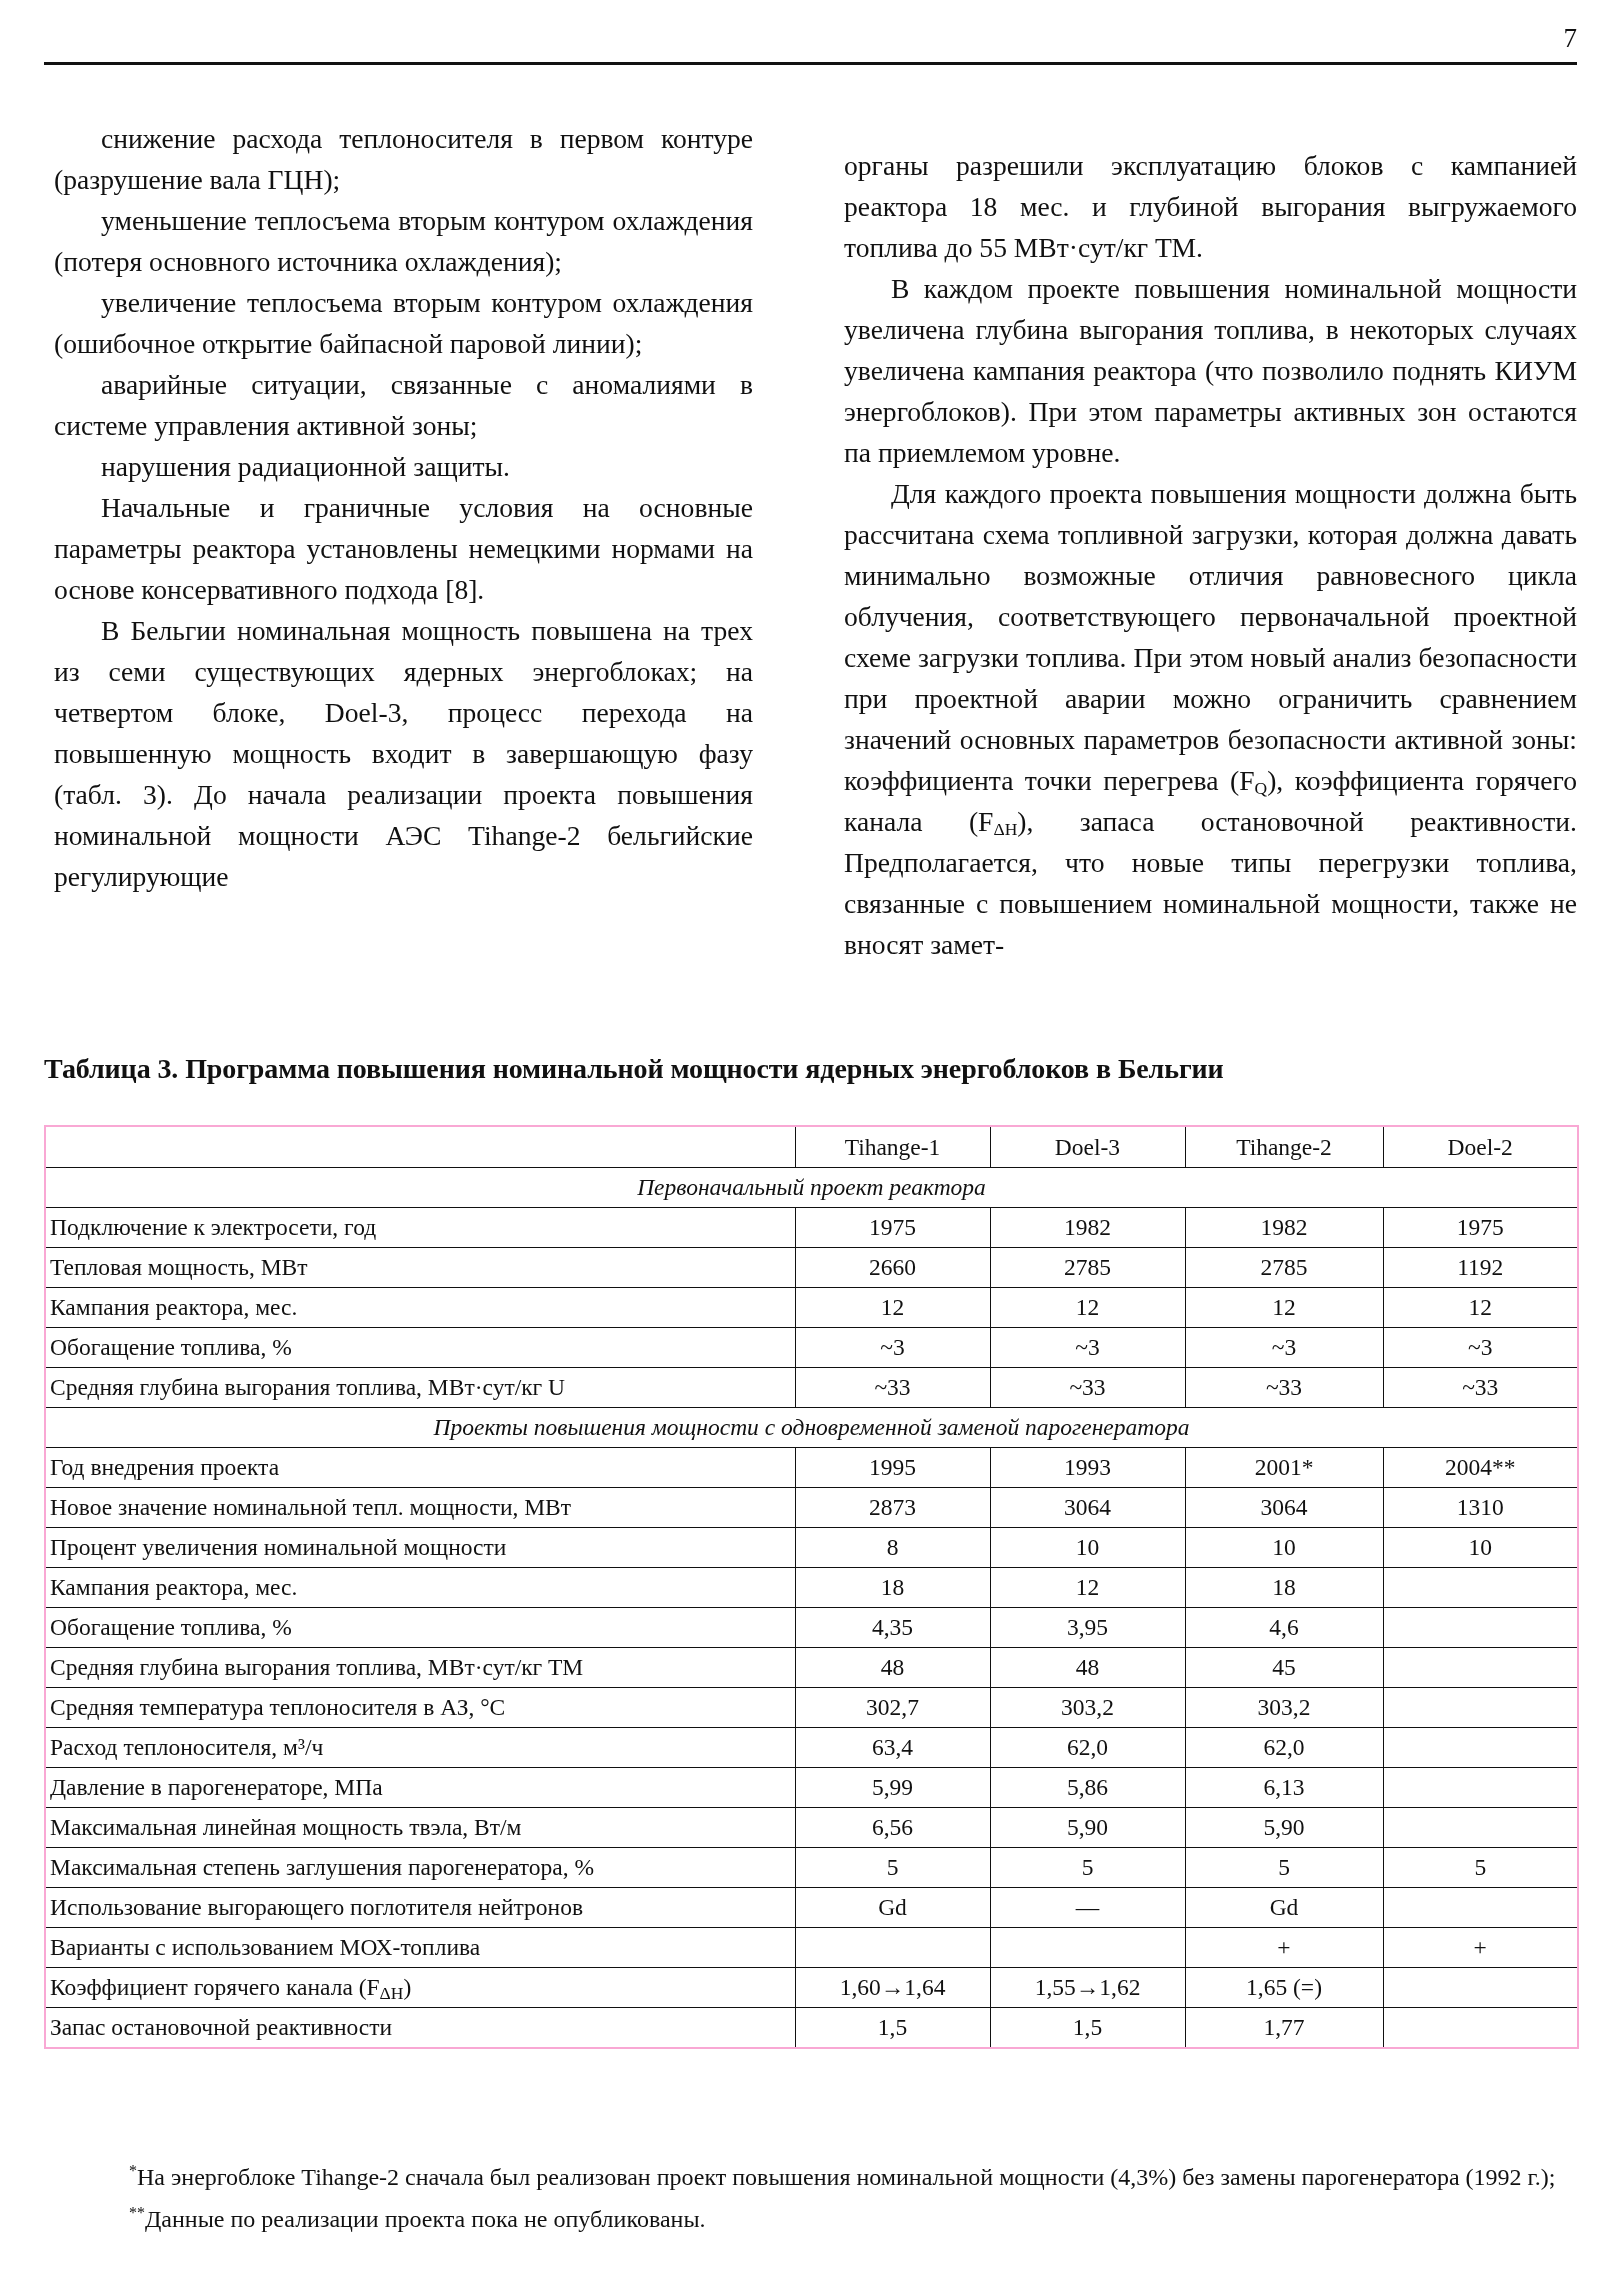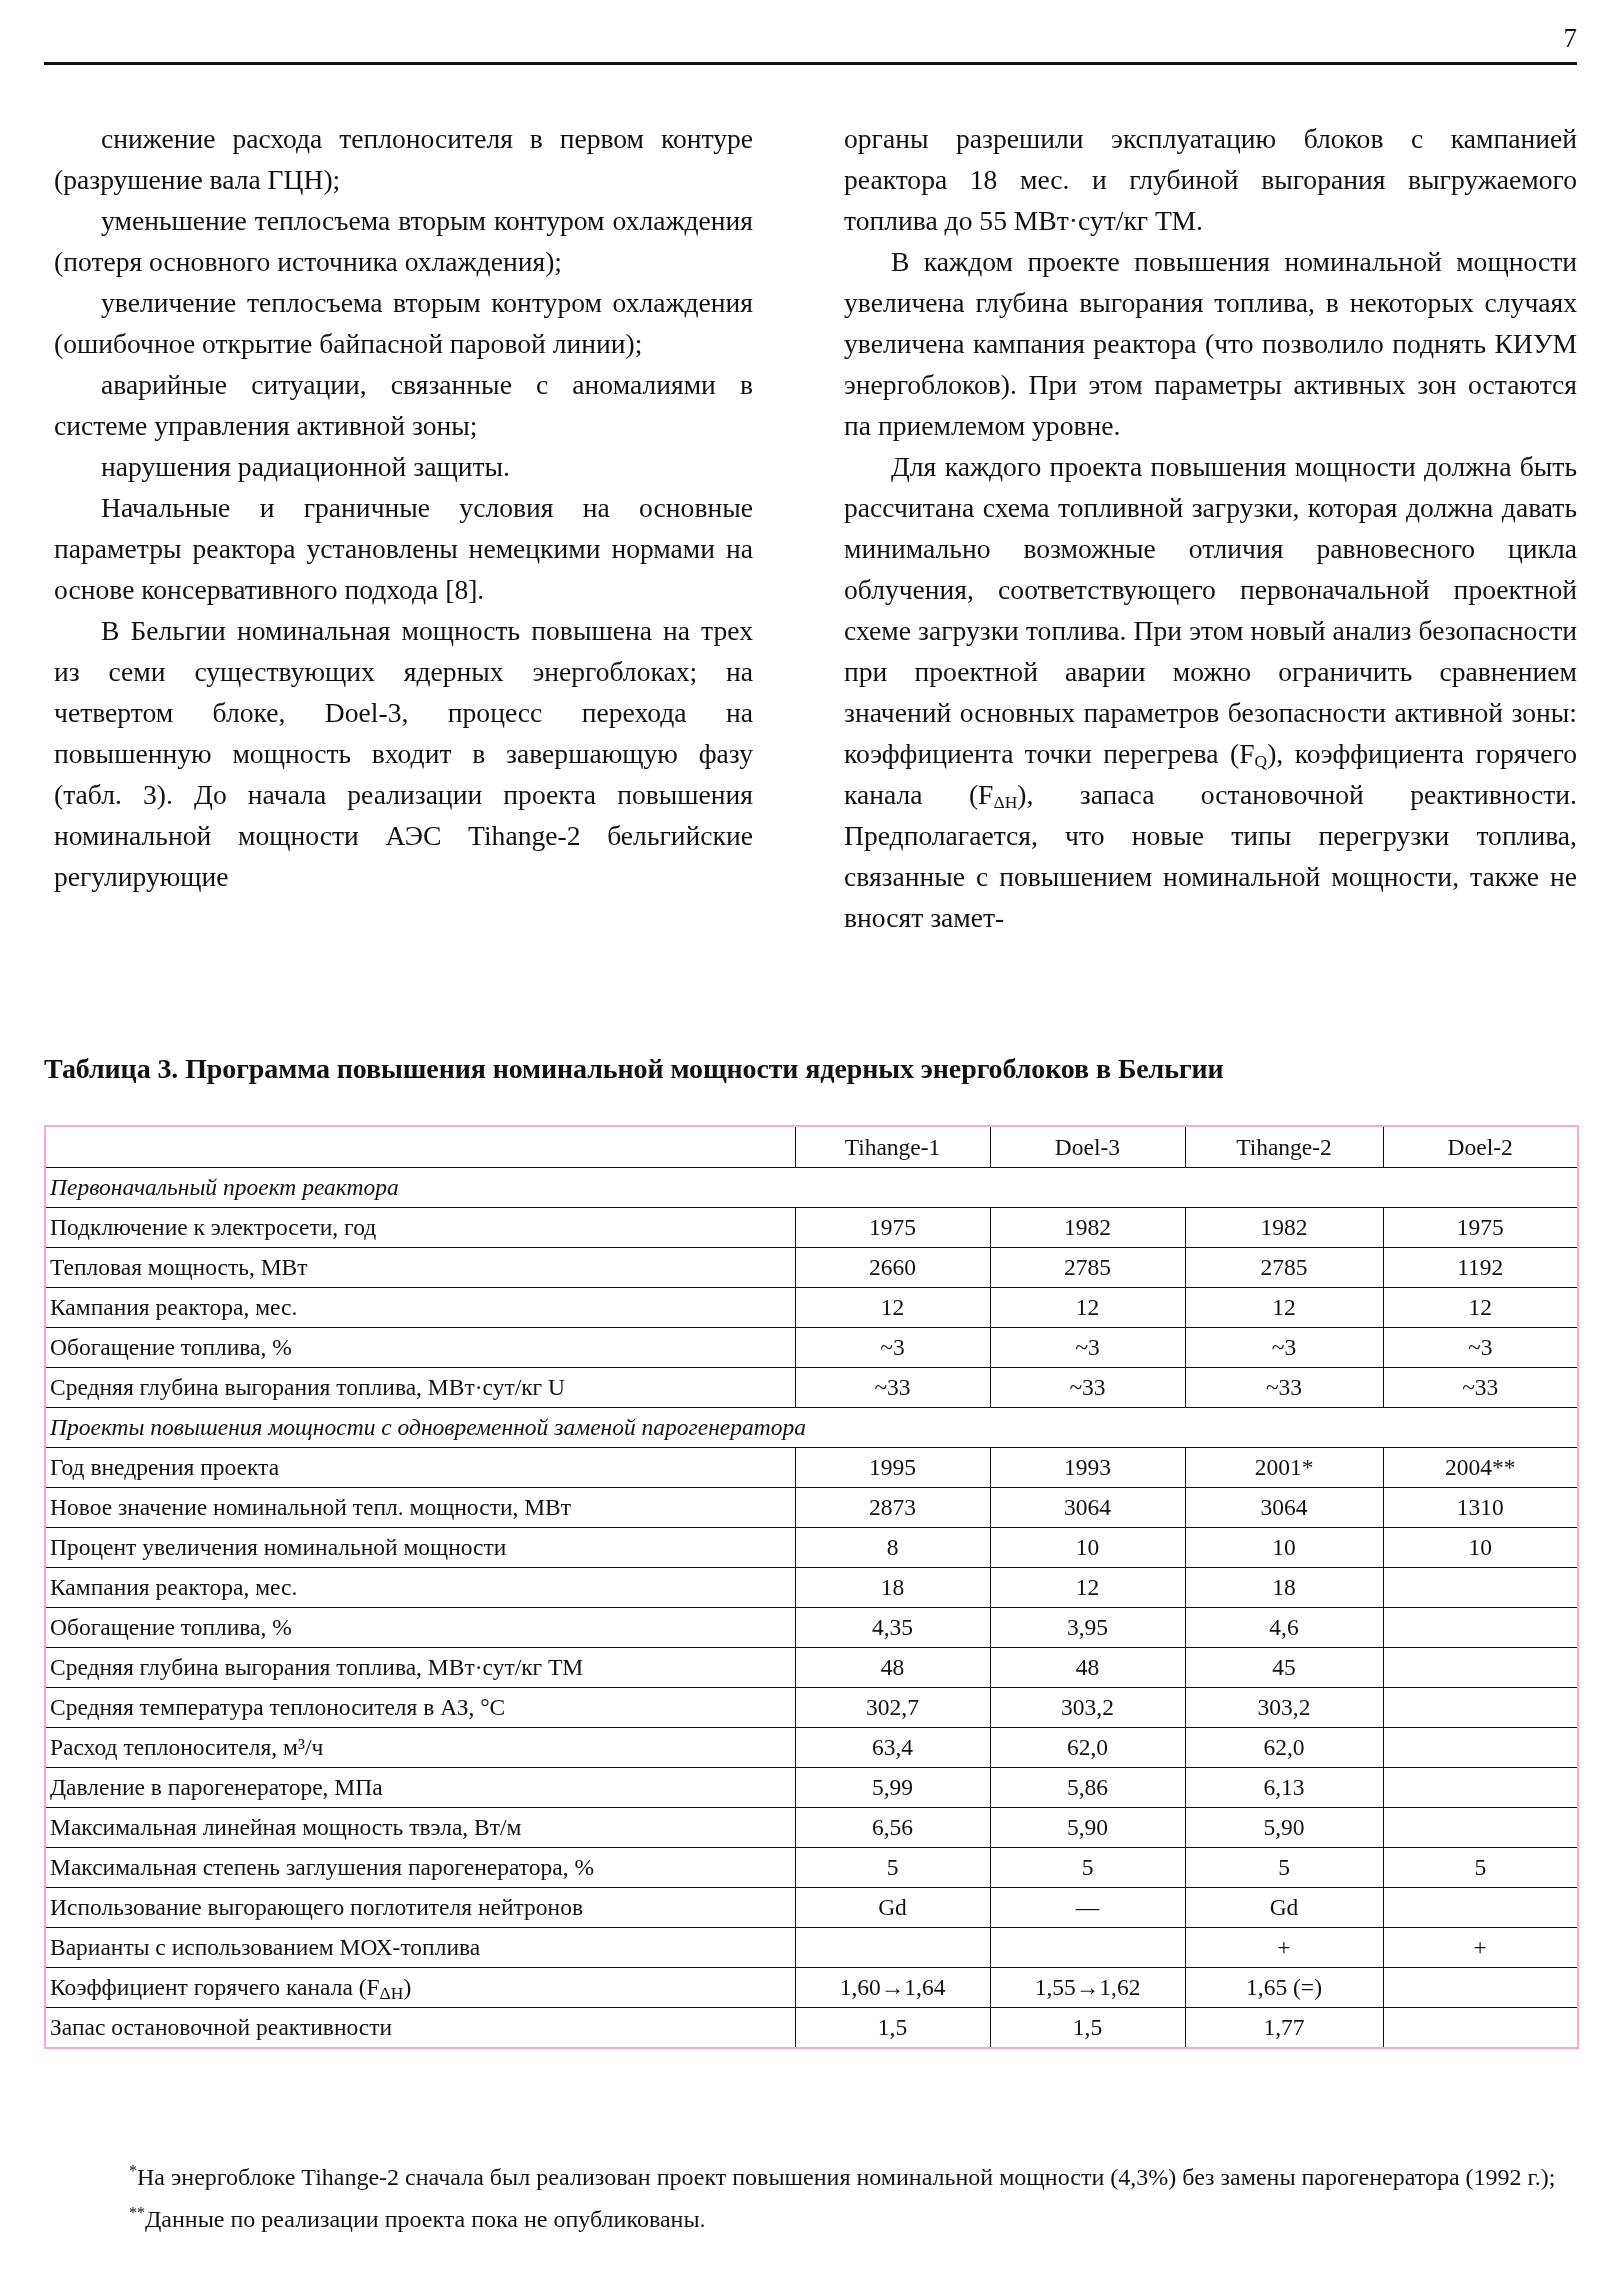--- a/index.html
+++ b/index.html
@@ -14,39 +14,39 @@
   .header .journal { position:absolute; left:0; top:9.4px; font-size:27px; letter-spacing:0.3px; }
   .header .pageno { position:absolute; right:0; top:9.4px; font-size:27px; }
 
   .col {
     position:absolute; top:118px; width:699px;
     font-size:27.6px; line-height:41px; text-align:justify;
   }
   .col.left { left:54px; }
   .col.right { left:844px; width:733px; }
   .col p { margin:0; text-indent:47px; }
-  .col p.noindent { text-indent:0; }
+  .col p.noindent { text-indent:0;margin-top:27px; }
   sub { font-size:17.5px; vertical-align:-4px; line-height:0; }
   sup { font-size:16px; line-height:0; }
 
   .caption {
     position:absolute; left:44px; top:1053px; font-size:28px; font-weight:bold;
     letter-spacing:-0.1px;
   }
 
   table.data {
     position:absolute; left:44px; top:1125px; width:1533px;
     border-collapse:collapse; font-size:23.5px; table-layout:fixed;
   }
   table.data td {
     border:1.3px solid #111; height:39px; padding:0 4px; vertical-align:middle;
     white-space:nowrap;
   }
   table.data td.val { text-align:center; }
-  table.data td.section { text-align:left; font-style:italic; }
+  table.data td.section { text-align:center; font-style:italic; }
   table.data tr.head td { height:40px; }
   table.data { border:2px solid #f9a8d4; }
 
   .footnotes {
     position:absolute; left:44px; top:2152px; width:1533px; font-size:24px; line-height:34px;
   }
   .footnotes p { margin:8px; }
   .footnotes p.fn1 { text-indent:77px; }
   .footnotes p.fn2 { padding-left:77px; }
 </style>

